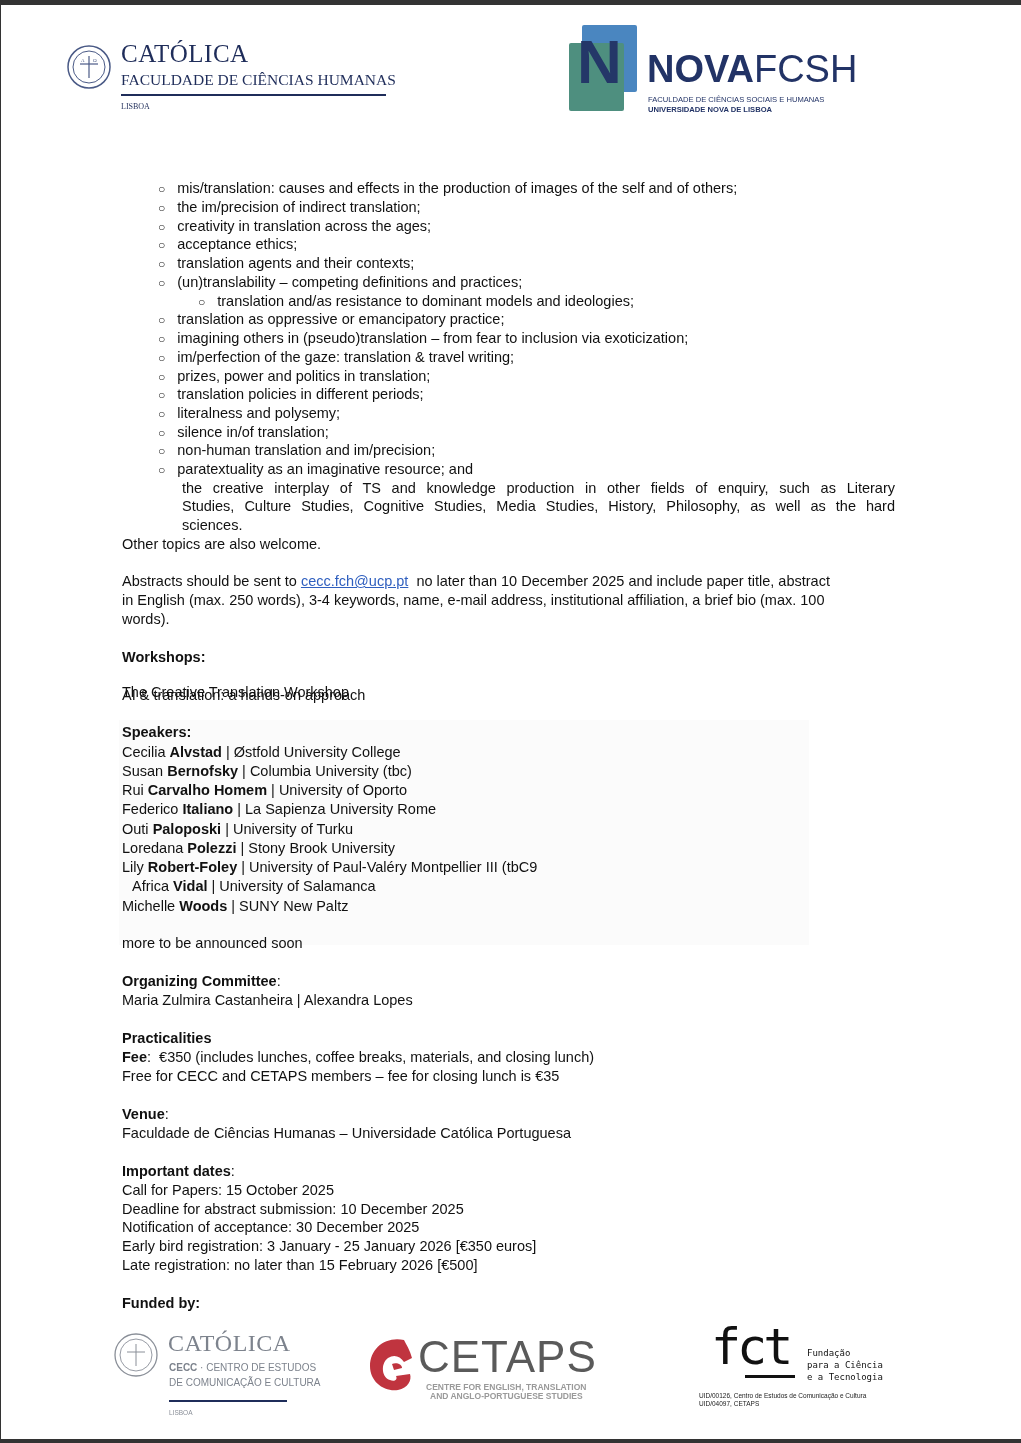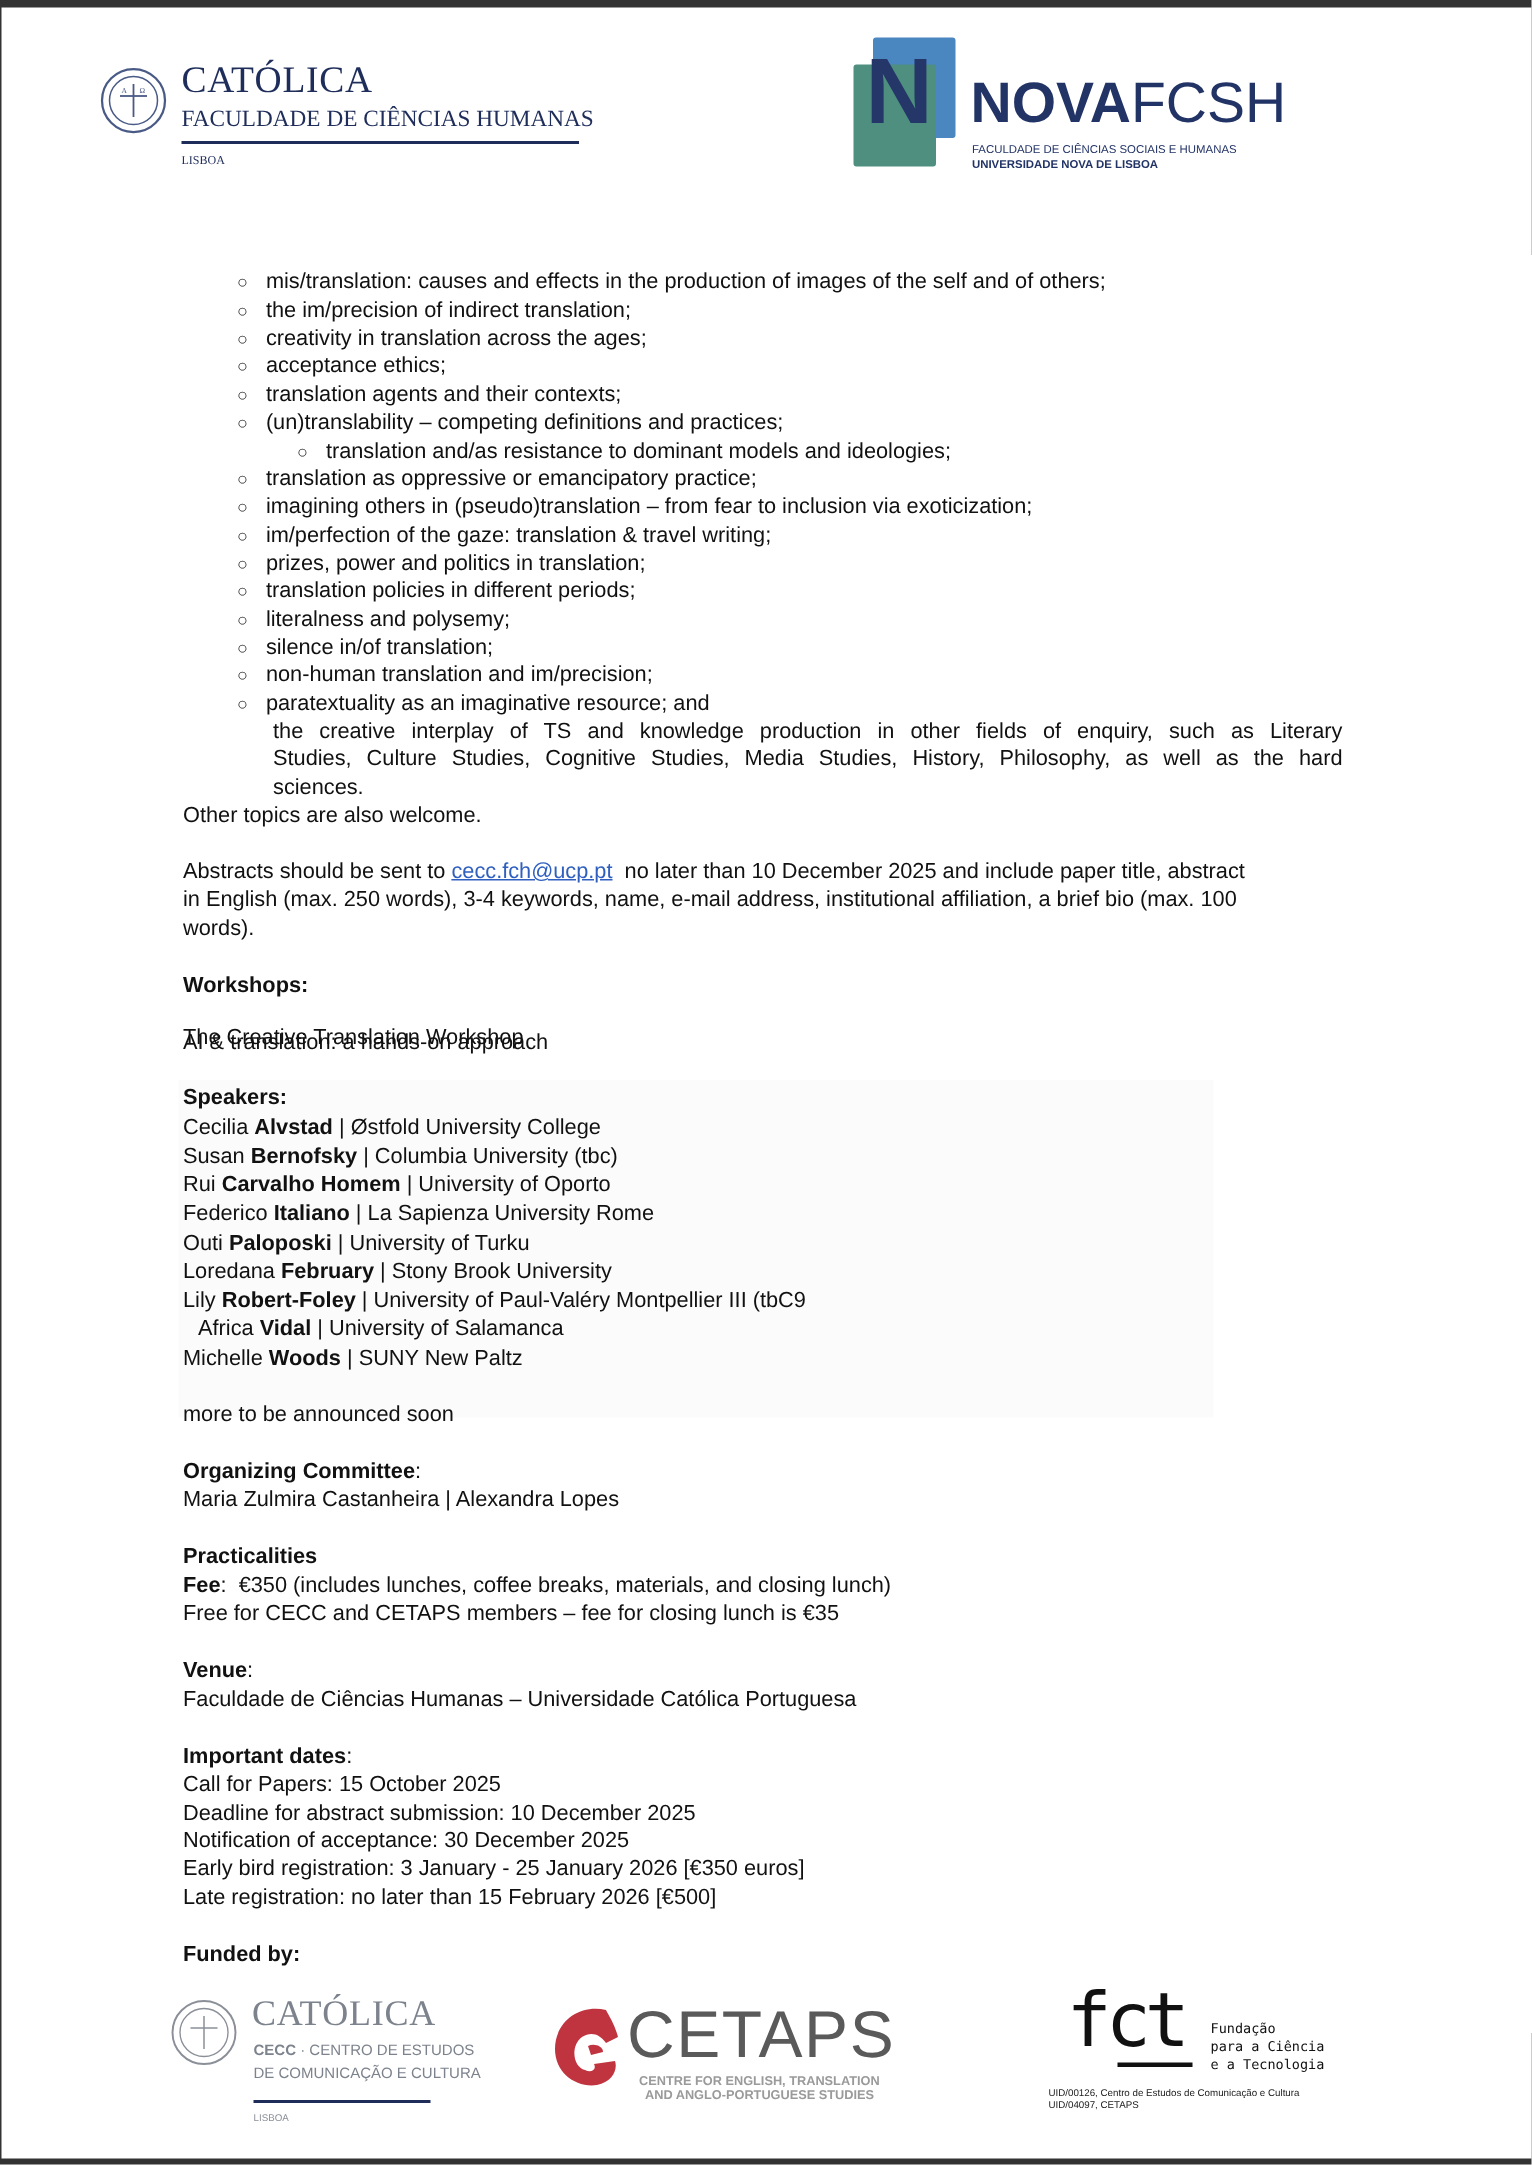--- a/index.html
+++ b/index.html
@@ -82,21 +82,21 @@
   <div class="abs txt" style="left:121px;top:662px;margin-top:16px;">The Creative Translation Workshop</div>
   <div class="abs txt" style="left:121px;top:681px;">AI &amp; translation: a hands-on approach</div>
 
   <div class="abs" style="left:118px;top:715px;width:690px;height:225px;background:#fbfbfb;"></div>
   <div class="abs txt b" style="left:121px;top:718px;">Speakers:</div>
   <div class="abs txt" style="left:121px;top:738px;"><span>Cecilia </span><span class="b">Alvstad</span><span> | Østfold University College</span></div>
   <div class="abs txt" style="left:121px;top:757px;"><span>Susan </span><span class="b">Bernofsky</span><span> | Columbia University (tbc)</span></div>
   <div class="abs txt" style="left:121px;top:776px;"><span>Rui </span><span class="b">Carvalho Homem</span><span> | University of Oporto</span></div>
   <div class="abs txt" style="left:121px;top:795px;"><span>Federico </span><span class="b">Italiano</span><span> | La Sapienza University Rome</span></div>
   <div class="abs txt" style="left:121px;top:815px;"><span>Outi </span><span class="b">Paloposki</span><span> | University of Turku</span></div>
-  <div class="abs txt" style="left:121px;top:834px;"><span>Loredana </span><span class="b">February</span><span> | Stony Brook University</span></div>
+  <div class="abs txt" style="left:121px;top:834px;"><span>Loredana </span><span class="b">Polezzi</span><span> | Stony Brook University</span></div>
   <div class="abs txt" style="left:121px;top:853px;"><span>Lily </span><span class="b">Robert-Foley</span><span> | University of Paul-Valéry Montpellier III (tbC9</span></div>
   <div class="abs txt" style="left:131px;top:872px;"><span>Africa </span><span class="b">Vidal</span><span> | University of Salamanca</span></div>
   <div class="abs txt" style="left:121px;top:892px;"><span>Michelle </span><span class="b">Woods</span><span> | SUNY New Paltz</span></div>
   <div class="abs txt" style="left:121px;top:929px;">more to be announced soon</div>
 
   <div class="abs txt" style="left:121px;top:967px;"><span class="b">Organizing Committee</span><span>:</span></div>
   <div class="abs txt" style="left:121px;top:986px;">Maria Zulmira Castanheira | Alexandra Lopes</div>
 
   <div class="abs txt b" style="left:121px;top:1024px;">Practicalities</div>
   <div class="abs txt" style="left:121px;top:1043px;"><span class="b">Fee</span><span style="white-space:pre;">:  €350 (includes lunches, coffee breaks, materials, and closing lunch)</span></div>

